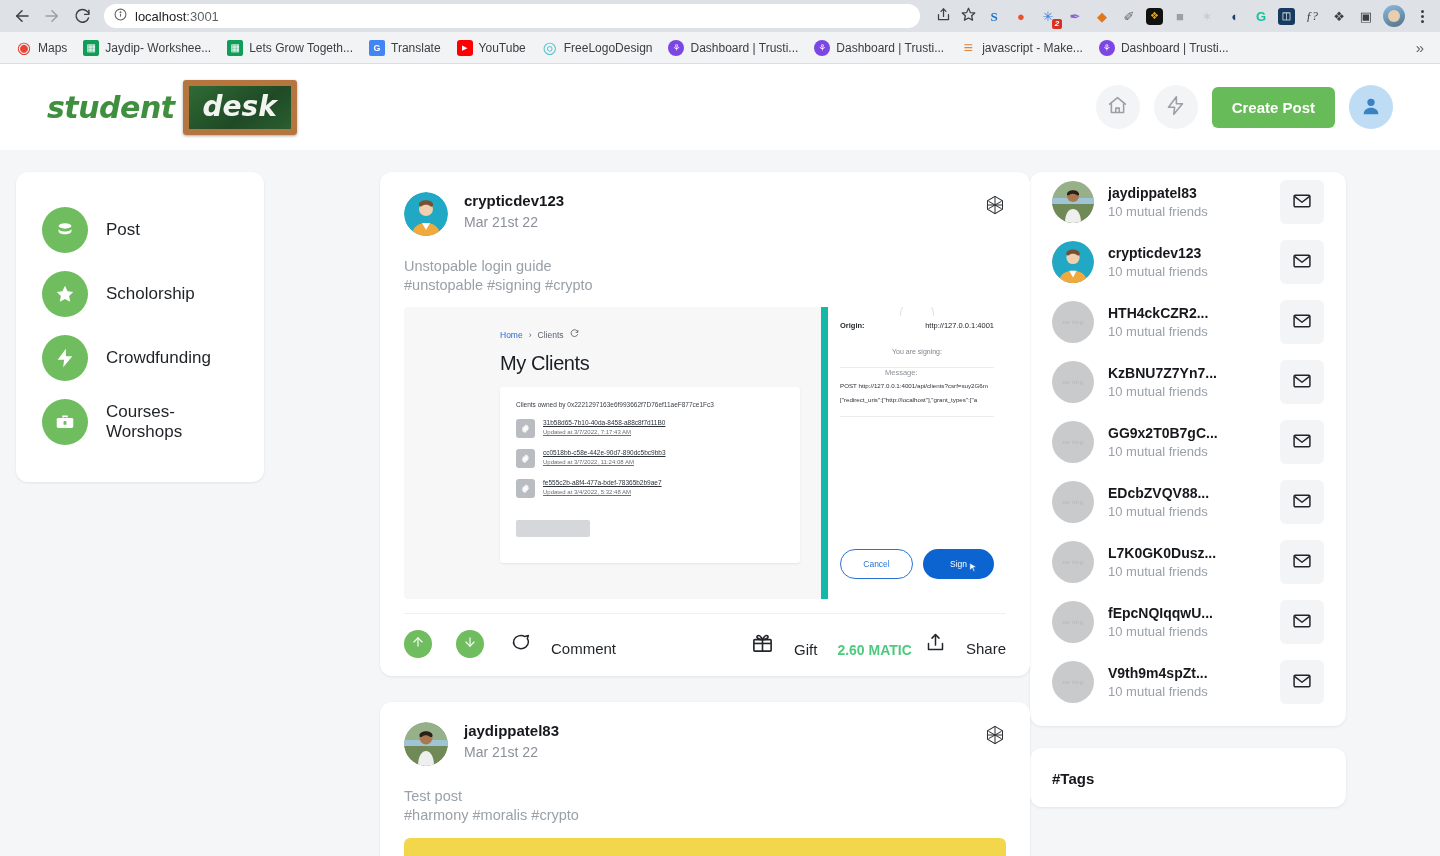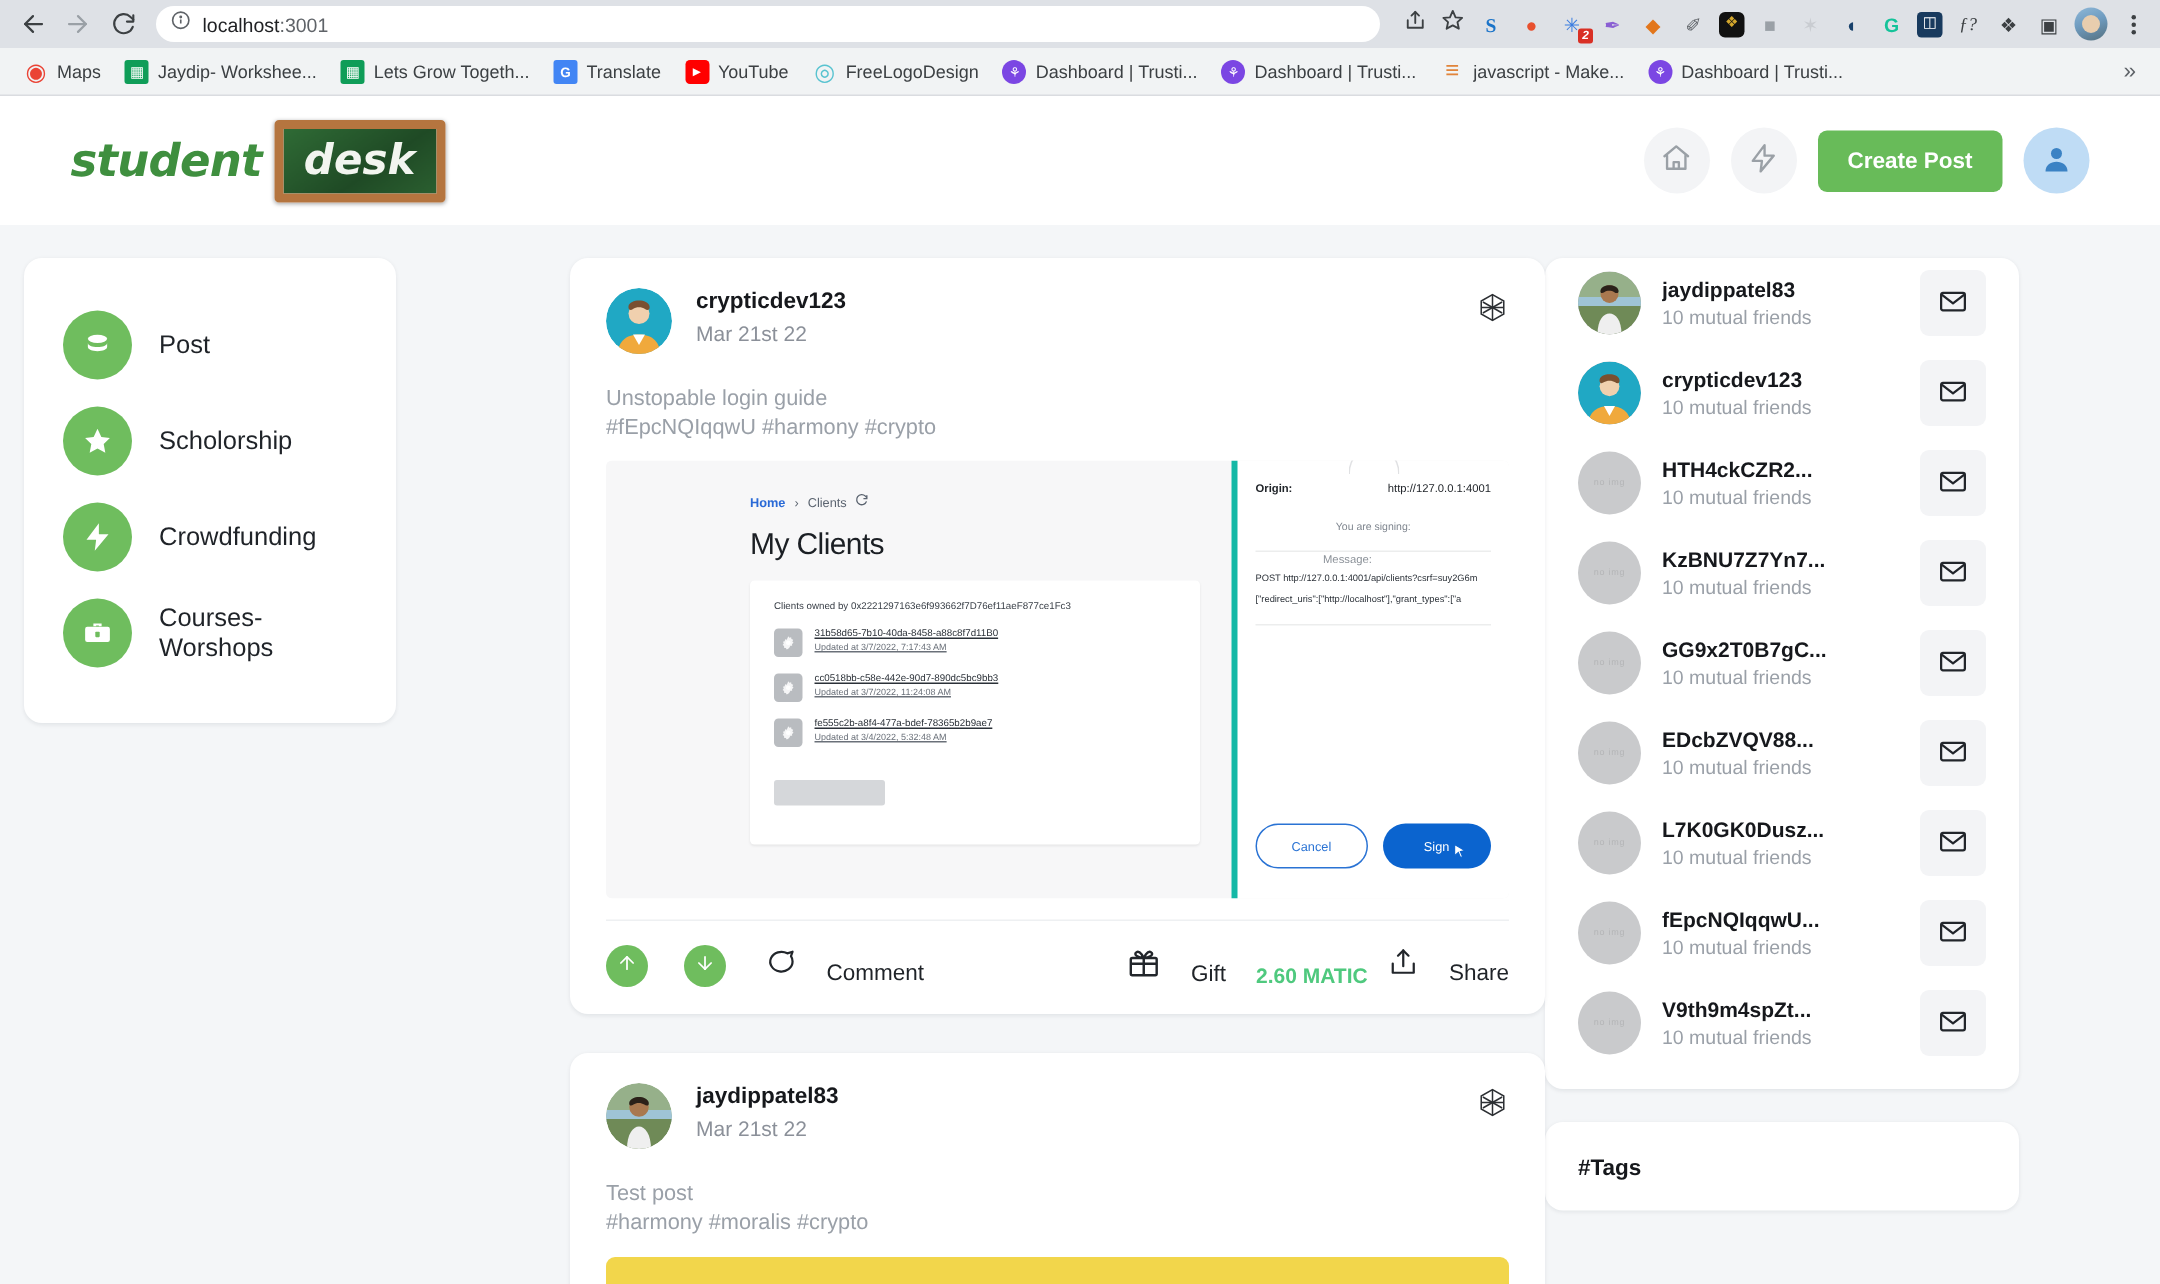--- a/index.html
+++ b/index.html
@@ -119,31 +119,31 @@
   .pf-date { font-size: 14px; color: #8b9099; margin-top: 5px; }
   .post-badge { position: absolute; right: 24px; top: 22px; cursor: pointer; }
   .post-text { margin-top: 22px; font-size: 14.5px; color: #9aa0a8; line-height: 1.15; }
   .post-text .l2 { display: block; margin-top: 2px; }
   .post-media { margin-top: 14px; border-radius: 4px; overflow: hidden; height: 292px; position: relative; background: #fff; }
 
   
   .shot { position: absolute; inset: 0; background: #f7f7f8; display: flex; }
   .shot-left { flex: 1 1 auto; position: relative; padding: 22px 0 0 96px; }
   .crumb { font-size: 8.5px; color: #5b6470; display: flex; align-items: center; gap: 6px; }
-  .crumb a { color: #2a6ad6; font-weight: bold; }
+  .crumb a { color: #2a6ad6; }
   .shot-h1 { font-size: 20px; font-weight: normal; color: #1b1f24; margin-top: 12px; letter-spacing: -0.4px; }
   .shot-panel { margin-top: 12px; background: #fff; border-radius: 3px; padding: 14px 16px 26px; width: 300px; box-shadow: 0 1px 2px rgba(0,0,0,.08); }
   .shot-owned { font-size: 6.5px; color: #3b4149; }
   .shot-row { display: flex; gap: 8px; margin-top: 11px; align-items: flex-start; }
   .shot-gear { width: 19px; height: 19px; background: #b9bcc0; border-radius: 3px; display:flex; align-items:center; justify-content:center; flex:0 0 auto; }
   .shot-id { font-size: 6.5px; color: #2b3138; text-decoration: underline; }
   .shot-upd { font-size: 6px; color: #6a7079; text-decoration: underline; margin-top: 3px; }
   .shot-btn-ghost { width: 74px; height: 17px; background: #d5d7da; border-radius: 2px; margin-top: 22px; }
   .shot-right {
-    width: 185px; background: #fff; border-left: 4px solid #14b8a6; position: relative;
+    width: 185px; background: #fff; border-left: 7px solid #14b8a6; position: relative;
     padding: 14px 12px 0; flex: 0 0 auto;
   }
   .shot-notch { position: absolute; top: -9px; left: 50%; transform: translateX(-50%); width: 34px; height: 18px; border: 1px solid #e0e1e3; border-bottom:none; border-radius: 17px 17px 0 0; background: #fff; }
   .srow { display: flex; justify-content: space-between; font-size: 7.5px; color: #22262b; }
   .srow b { font-weight: bold; }
   .ssign { text-align: center; font-size: 7px; color: #7e858e; margin-top: 18px; padding-bottom: 12px; border-bottom: 1px solid #eceded; }
   .smsg-lbl { font-size: 7.5px; color: #8b9198; margin-top: 0; padding-left: 45px; }
   .smsg { font-size: 6.2px; color: #2b3138; line-height: 1.5; margin-top: 4px; word-break: break-all; }
   .sdiv { border-bottom: 1px solid #eceded; margin-top: 12px; }
   .sbtns { position: absolute; left: 12px; right: 12px; bottom: 20px; display: flex; gap: 10px; }
@@ -403,21 +403,21 @@
           <polygon points="12 2.6 20.2 7.3 20.2 16.7 12 21.4 3.8 16.7 3.8 7.3"></polygon>
           <line x1="5" y1="8" x2="19" y2="16"></line>
             <line x1="19" y1="8" x2="5" y2="16"></line>
           <line x1="12" y1="2.6" x2="12" y2="21.4"></line>
             <line x1="3.8" y1="12" x2="20.2" y2="12"></line>
         </svg>
       </span>
 
       <div class="post-text">
         <span>Unstopable login guide</span>
-        <span class="l2">#fEpcNQIqqwU #harmony #crypto</span>
+        <span class="l2">#unstopable #signing #crypto</span>
       </div>
 
       <div class="post-media">
         <div class="shot">
           <div class="shot-left">
             <div class="crumb">
               <a>Home</a>
               <span>›</span>
               <span>Clients</span>
               <span>

